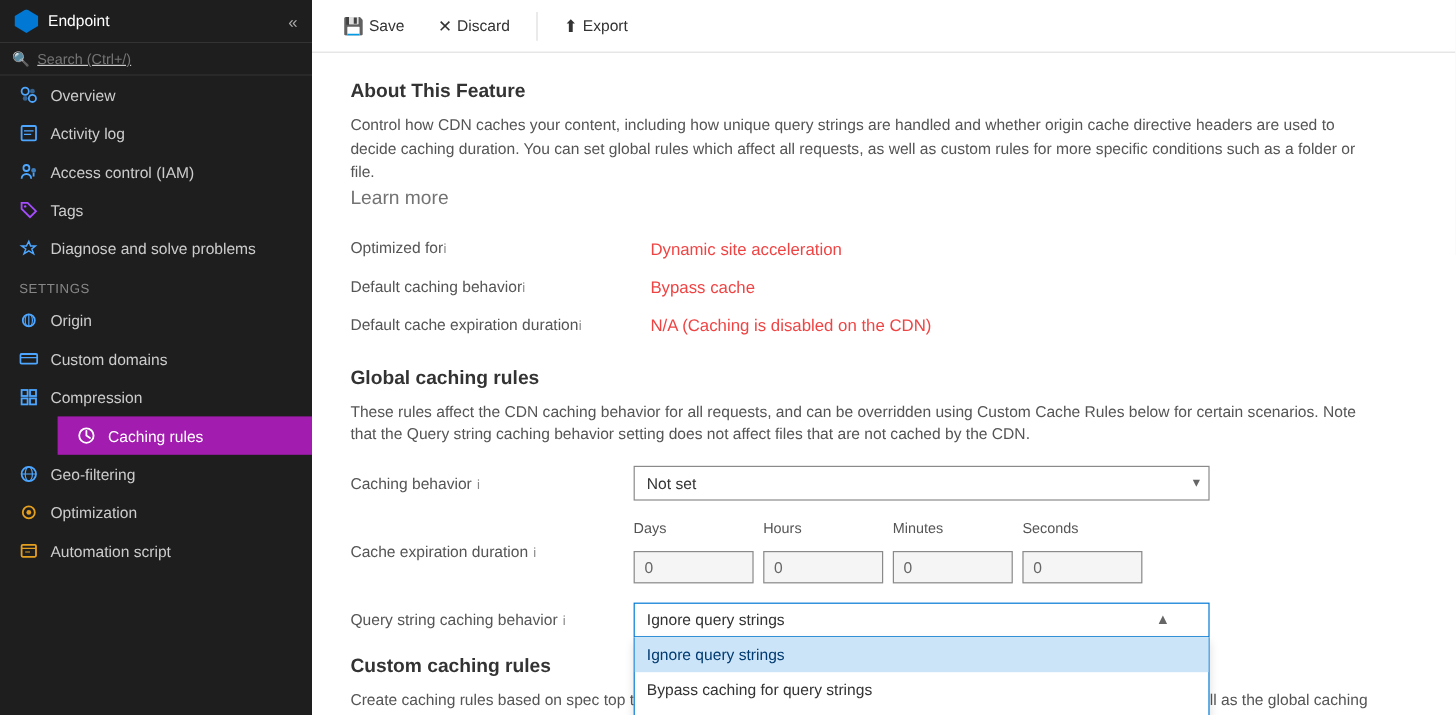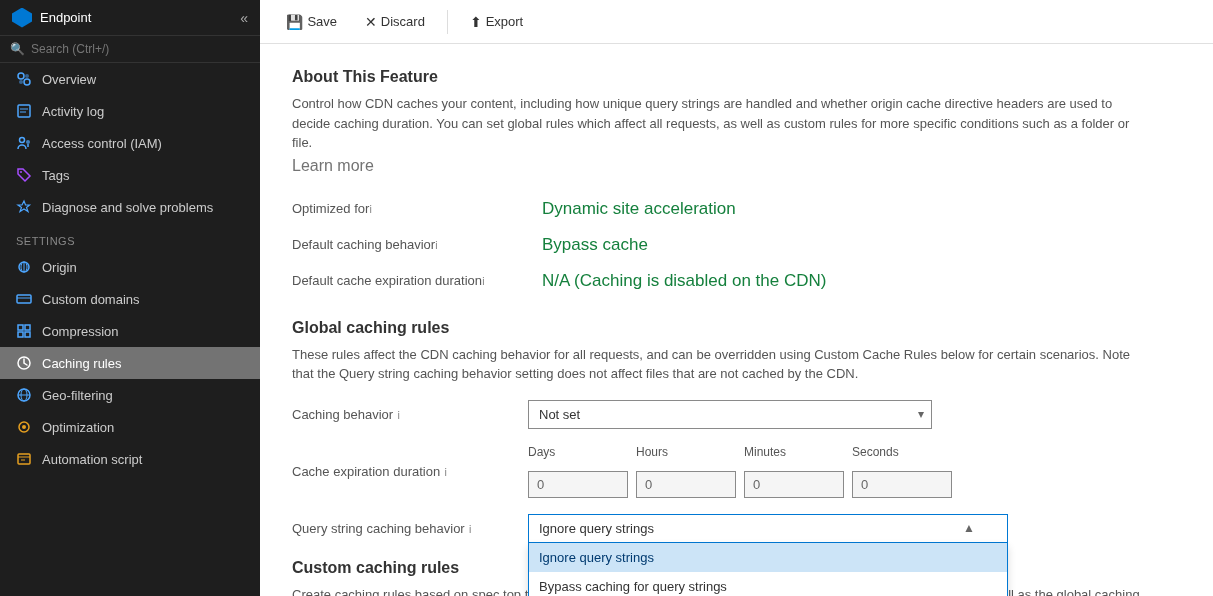--- a/index.html
+++ b/index.html
@@ -49,33 +49,34 @@
       background: #1e1e1e;
       border-bottom: 1px solid #333;
     }
     .search-box input {
       background: transparent;
       border: none;
       color: #ccc;
       font-size: 12px;
       outline: none;
       width: 100%;
+      text-decoration: underline;
     }
     .search-icon { color: #888; margin-right: 6px; font-size: 12px; }
 
     .nav-item {
       display: flex;
       align-items: center;
       padding: 8px 16px;
       cursor: pointer;
       color: #ccc;
       font-size: 13px;
       gap: 10px;
     }
-    .nav-item.active { background: #737373; color: #fff; }
+    .nav-item.active { background: #a21caf; color: #fff; margin-left: 48px; }
     .nav-item .nav-icon {
       width: 16px; height: 16px;
       flex-shrink: 0;
       display: flex; align-items: center; justify-content: center;
     }
 
     .nav-section-label {
       padding: 12px 16px 4px 16px;
       font-size: 11px;
       color: #888;
@@ -156,22 +157,22 @@
     .info-label {
       padding: 8px 0;
       color: #555;
       font-size: 13px;
       display: flex;
       align-items: center;
       gap: 0;
     }
     .info-value {
       padding: 8px 0;
-      color: #15803d;
-      font-size: 17px;
+      color: #ef4444;
+      font-size: 14px;
     }
     .info-icon {
       color: #888;
       font-size: 11px;
       cursor: pointer;
     }
 
     .form-row {
       display: flex;
       align-items: center;
@@ -183,21 +184,21 @@
       font-size: 13px;
       color: #555;
       display: flex;
       align-items: flex-start;
       gap: 4px;
       flex-shrink: 0;
     }
 
     .dropdown-wrapper {
       position: relative;
-      width: 404px;
+      width: 480px;
     }
     .dropdown {
       width: 100%;
       padding: 6px 32px 6px 10px;
       border: 1px solid #8a8a8a;
       background: #fff;
       font-size: 13px;
       color: #333;
       appearance: none;
       cursor: pointer;

